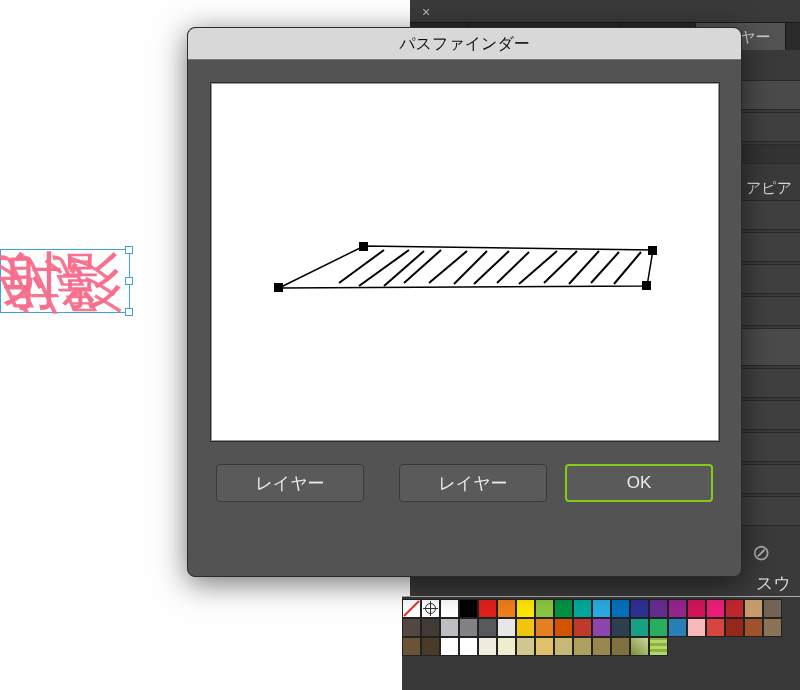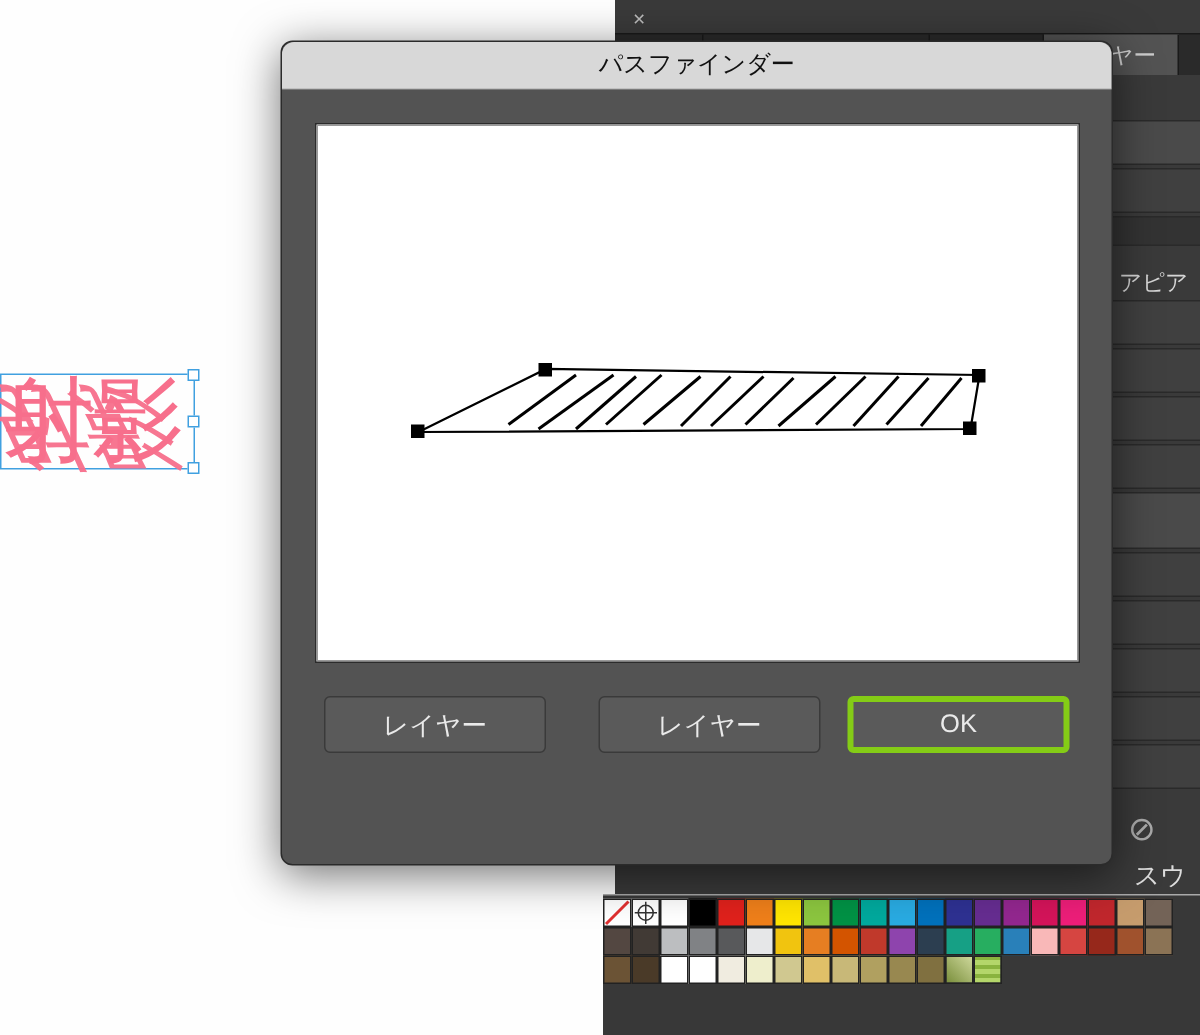--- a/index.html
+++ b/index.html
@@ -202,21 +202,21 @@
       width: 148px;
       height: 38px;
       background: #5a5a5a;
       border: 1px solid #3a3a3a;
       color: #eaeaea;
       font-size: 17px;
       border-radius: 4px;
       cursor: pointer;
     }
     .dlg-btn.primary {
-      border: 4px solid #84cc16;
+      border: 2px solid #84cc16;
     }
     .dlg-btn:first-child { margin-right: auto; margin-left: 6px; }
   </style>
 </head>
 <body>
 
 <div class="canvas-bg"></div>
 
 <div class="artwork-group">
   <div class="artwork-upper">

